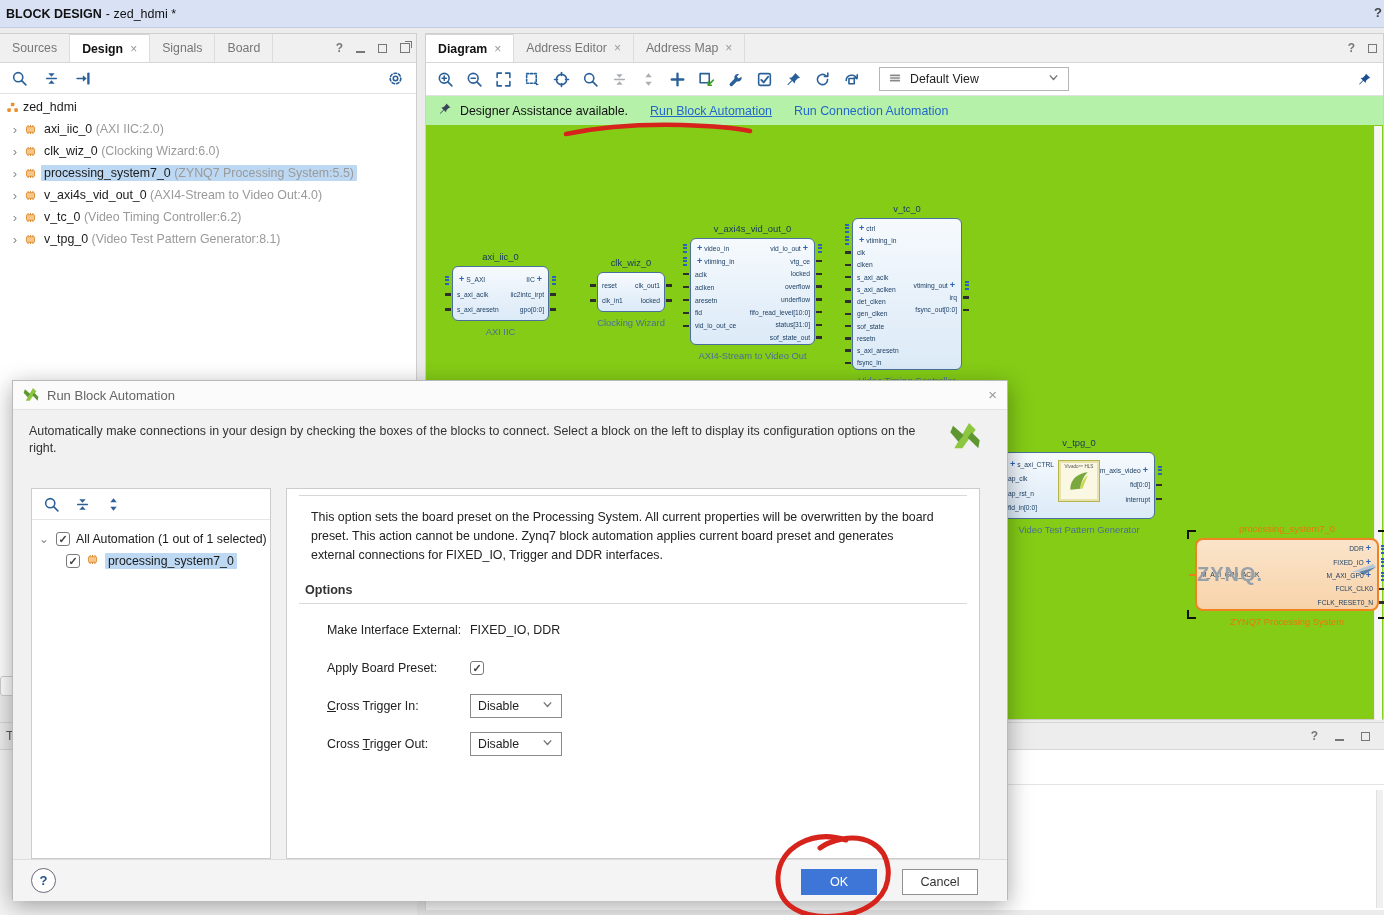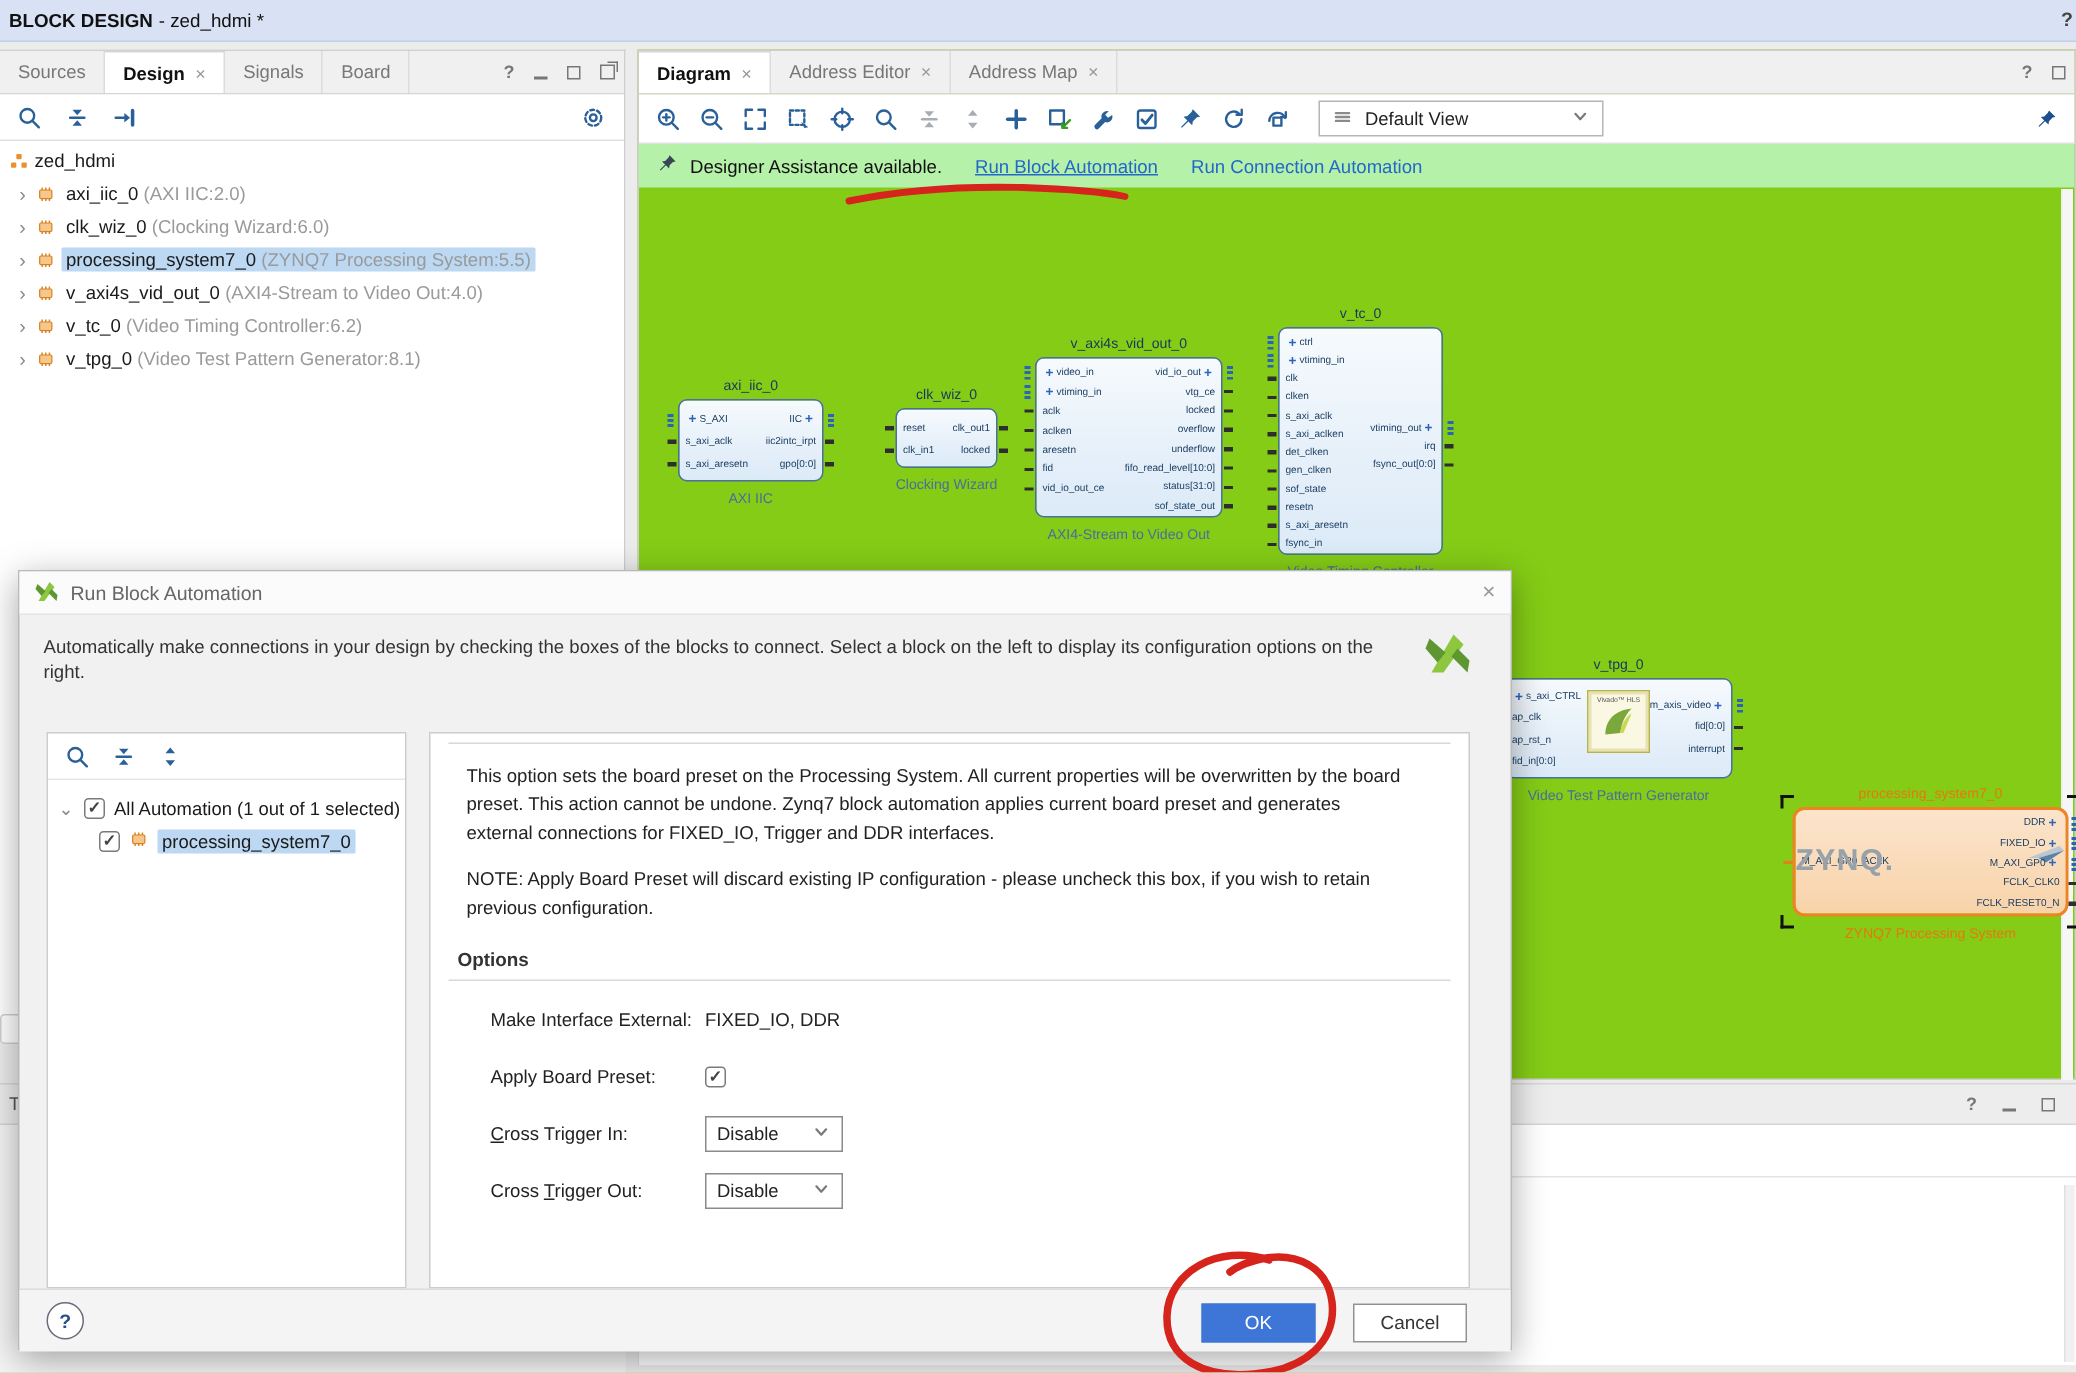--- a/index.html
+++ b/index.html
@@ -544,21 +544,20 @@
                 </g>
               </svg></span>
           <span class="hl sel">processing_system7_0</span>
         </div>
       </div>
     </div>
 
     <div class="dlg-content">
       <div class="sec-hr"></div>
       <div class="para">This option sets the board preset on the Processing System. All current properties will be overwritten by the board preset. This action cannot be undone. Zynq7 block automation applies current board preset and generates external connections for FIXED_IO, Trigger and DDR interfaces.</div>
-      <div class="para">NOTE: Apply Board Preset will discard existing IP configuration - please uncheck this box, if you wish to retain previous configuration.</div>
       <div class="sec-h" style="margin-top:18px;">Options</div>
       <div class="sec-hr"></div>
       <div class="opt-row">
         <span class="opt-label">Make Interface External:</span>
         <span>FIXED_IO, DDR</span>
       </div>
       <div class="opt-row">
         <span class="opt-label">Apply Board Preset:</span>
         <span class="cbx">✓</span>
       </div>

